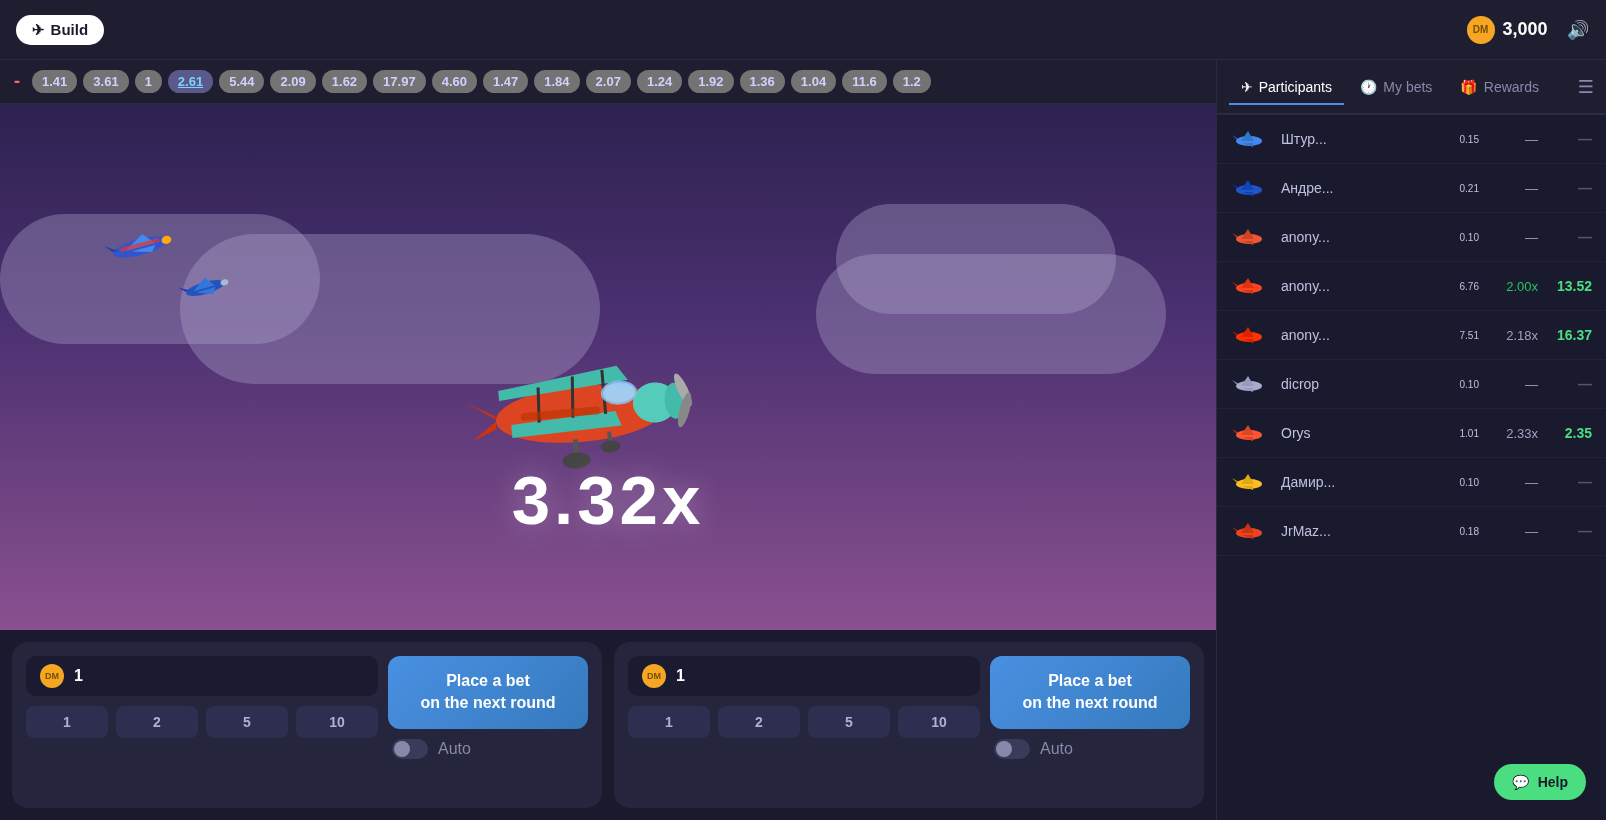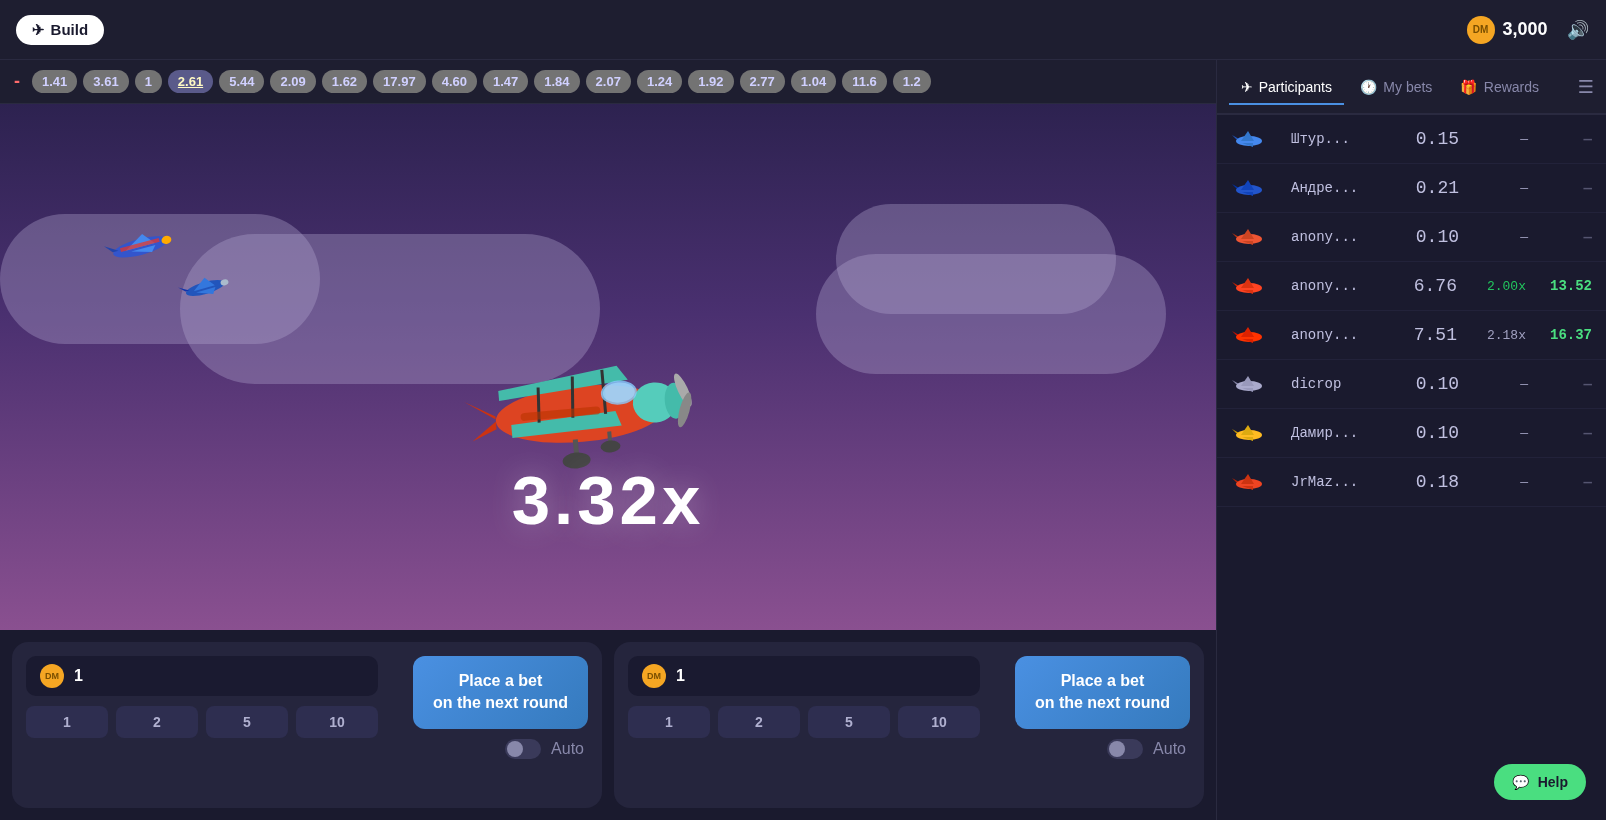--- a/index.html
+++ b/index.html
@@ -108,21 +108,21 @@
       background: #737373;
       border-radius: 12px;
       padding: 4px 10px;
       font-size: 13px;
       font-weight: 600;
       color: #d0d0ff;
       cursor: pointer;
     }
     .mult-badge.active {
       background: #5a5a8a;
-      color: #fef9c3;
+      color: #7dd3fc;
       text-decoration: underline;
     }
 
     
     .game-canvas {
       flex: 1;
       position: relative;
       overflow: hidden;
       background: linear-gradient(180deg, #2d2250 0%, #4a3070 40%, #6a4080 70%, #8a5090 100%);
     }
@@ -253,21 +253,20 @@
       font-size: 14px;
       font-weight: 600;
       cursor: pointer;
       flex: 1;
     }
     .bet-panel-right {
       display: flex;
       flex-direction: column;
       gap: 10px;
       min-width: 200px;
-      align-items: flex-end;
     }
     .place-bet-btn {
       background: linear-gradient(135deg, #4a90e2, #357abd);
       border: none;
       border-radius: 12px;
       padding: 14px 20px;
       color: white;
       font-size: 16px;
       font-weight: 700;
       cursor: pointer;
@@ -350,42 +349,41 @@
       overflow-y: auto;
     }
     .participants-list::-webkit-scrollbar { width: 4px; }
     .participants-list::-webkit-scrollbar-track { background: #1a1a2e; }
     .participants-list::-webkit-scrollbar-thumb { background: #3a3a5a; border-radius: 2px; }
 
     .participant-row {
       display: flex;
       align-items: center;
       padding: 10px 14px;
-      gap: 24px;
+      gap: 14px;
       border-bottom: 1px solid #22223a;
-      font-family: Liberation Mono, monospace;
     }
     .participant-avatar {
       width: 36px;
       height: 28px;
       flex-shrink: 0;
       display: flex;
       align-items: center;
       justify-content: center;
       font-size: 24px;
     }
     .participant-name {
       flex: 1;
       color: #c0c0e0;
       font-size: 14px;
       font-weight: 500;
     }
     .participant-bet {
       color: #c0c0e0;
-      font-size: 18px;
+      font-size: 10px;
       min-width: 40px;
       text-align: right;
     }
     .participant-mult {
       color: #a0a0c0;
       font-size: 13px;
       min-width: 45px;
       text-align: right;
     }
     .participant-win {
@@ -452,21 +450,21 @@
       <span class="mult-badge">5.44</span>
       <span class="mult-badge">2.09</span>
       <span class="mult-badge">1.62</span>
       <span class="mult-badge">17.97</span>
       <span class="mult-badge">4.60</span>
       <span class="mult-badge">1.47</span>
       <span class="mult-badge">1.84</span>
       <span class="mult-badge">2.07</span>
       <span class="mult-badge">1.24</span>
       <span class="mult-badge">1.92</span>
-      <span class="mult-badge">2.77</span>
+      <span class="mult-badge">1.36</span>
       <span class="mult-badge">1.04</span>
       <span class="mult-badge">11.6</span>
       <span class="mult-badge">1.2</span>
     </div>
 
     <div class="game-canvas">
 
       <div class="cloud cloud1"></div>
       <div class="cloud cloud2"></div>
       <div class="cloud cloud3"></div>
@@ -702,20 +700,34 @@
               <polygon points="11,18 22,22 22,18" fill="#9999bb"></polygon>
               <polygon points="5,14 1,10 8,14" fill="#8888aa"></polygon>
             </svg>
         </div>
         <span class="participant-name">dicrop</span>
         <span class="participant-bet">0.10</span>
         <span class="participant-mult dash">—</span>
         <span class="participant-win dash">—</span>
       </div>
 
+      <div class="participant-row">
+        <div class="participant-avatar">
+          <svg width="36" height="28" viewBox="0 0 36 28">
+              <ellipse cx="18" cy="16" rx="13" ry="5" fill="#ff5533"></ellipse>
+              <polygon points="10,16 17,6 23,16" fill="#dd4422"></polygon>
+              <polygon points="11,18 22,22 22,18" fill="#dd4422"></polygon>
+              <polygon points="5,14 1,10 8,14" fill="#cc3311"></polygon>
+            </svg>
+        </div>
+        <span class="participant-name">Orys</span>
+        <span class="participant-bet">1.01</span>
+        <span class="participant-mult" style="color:#a0a0c0;">2.33x</span>
+        <span class="participant-win positive">2.35</span>
+      </div>
 
       <div class="participant-row">
         <div class="participant-avatar">
           <svg width="36" height="28" viewBox="0 0 36 28">
               <ellipse cx="18" cy="16" rx="13" ry="5" fill="#ffbb22"></ellipse>
               <polygon points="10,16 17,6 23,16" fill="#ddaa11"></polygon>
               <polygon points="11,18 22,22 22,18" fill="#ddaa11"></polygon>
               <polygon points="5,14 1,10 8,14" fill="#cc9900"></polygon>
             </svg>
         </div>

